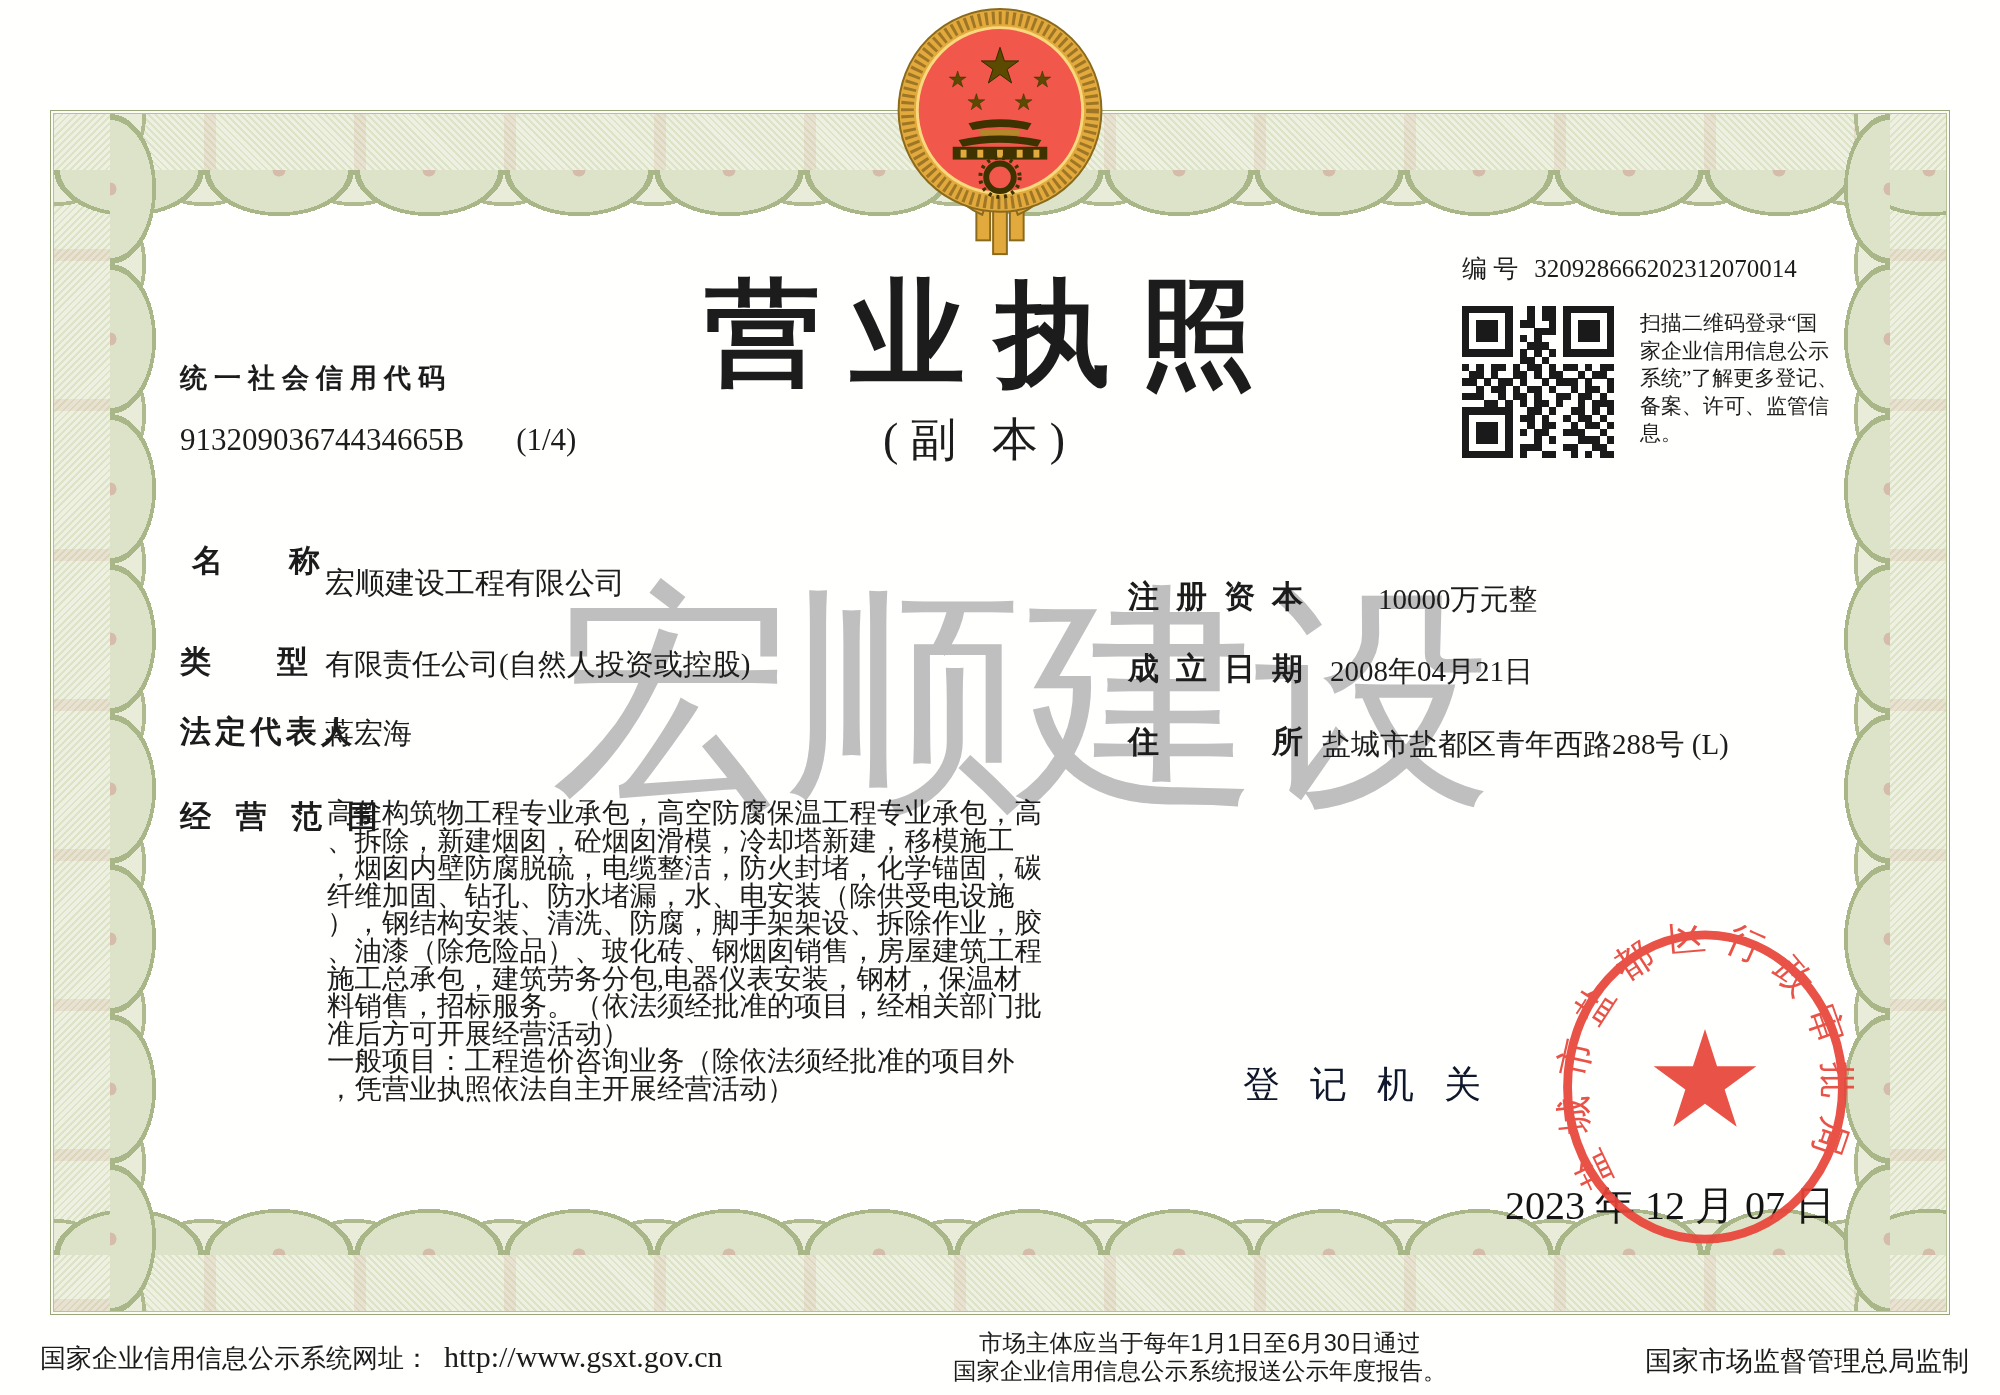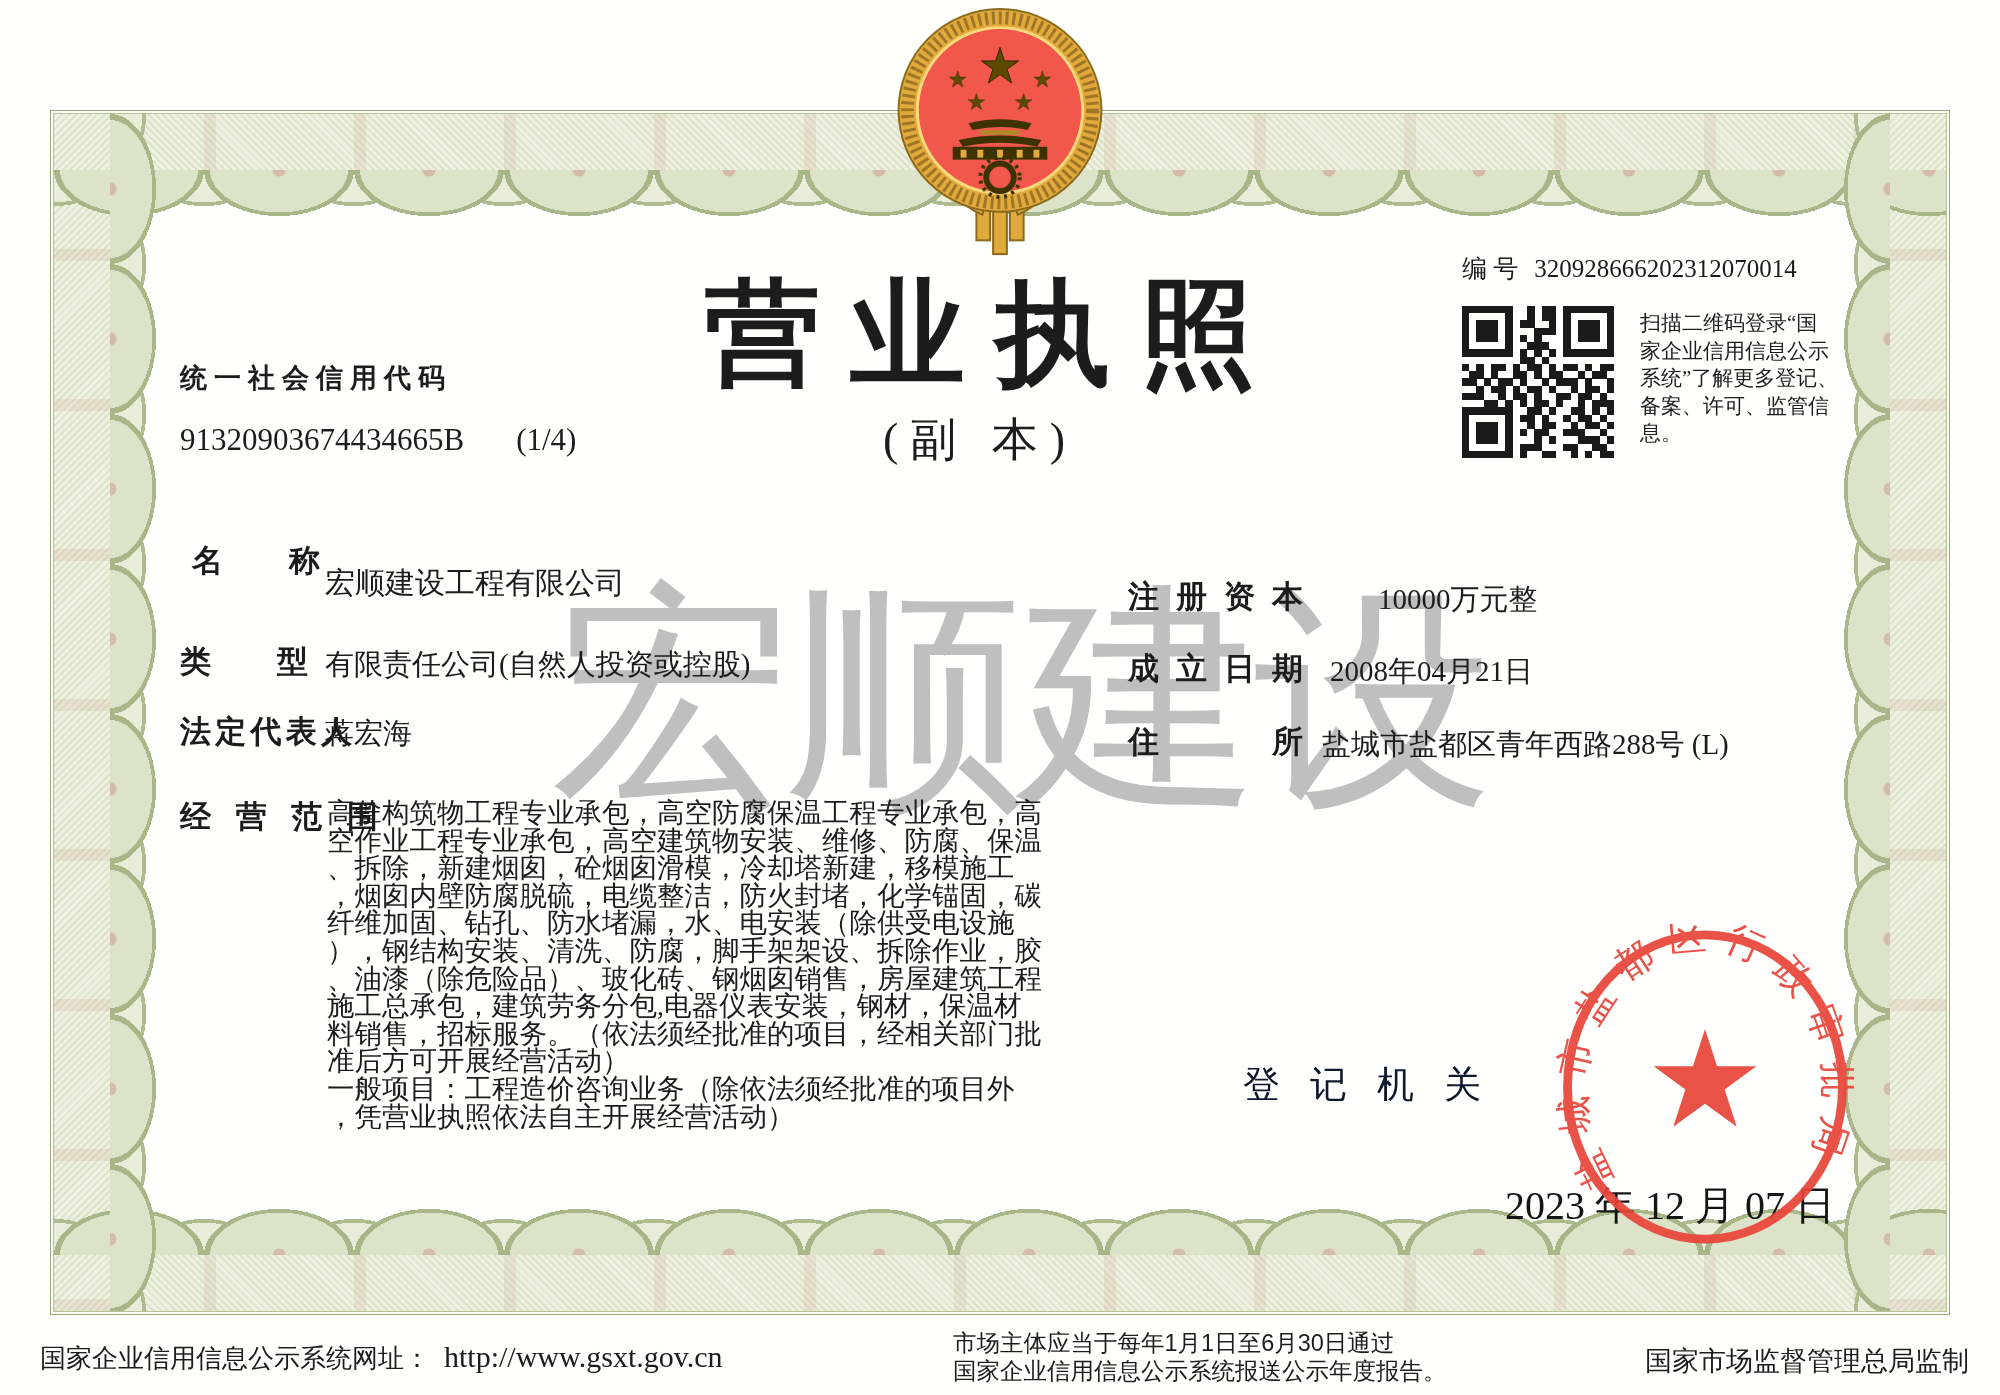--- a/index.html
+++ b/index.html
@@ -88,21 +88,21 @@
 
   .registrar { left:1243px; top:1060px; font-size:37px; letter-spacing:30px; color:#0f172a; }
   .issue-date { left:1505px; top:1178px; font-size:40px; color:#151515; }
 
   .seal { left:1556px; top:924px; width:298px; height:324px; z-index:5; opacity:.93; }
   .seal svg { width:100%; height:100%; }
 
   .emblem { left:888px; top:4px; width:224px; height:258px; z-index:6; }
   .emblem svg { width:100%; height:100%; }
 
-  .foot { z-index:2; }
+  .foot { z-index:2;text-align:center; }
   .foot-left { left:40px; top:1340px; white-space:nowrap; }
   .foot-left .lab { font-family:"Liberation Sans", sans-serif; font-size:26px; }
   .foot-left .url { font-size:30px; margin-left:14px; }
   .foot-center { left:953px; top:1329px; font-size:23.5px; line-height:28px; font-family:"Liberation Sans", sans-serif; }
   .foot-right { left:1645px; top:1343px; font-size:27px; font-family:"Liberation Sans", sans-serif; }
 </style>
 </head>
 <body>
 
 <div class="page">
@@ -440,21 +440,20 @@
     <div class="abs val row-type-v">有限责任公司(自然人投资或控股)</div>
 
     <div class="abs row-legal-l">
       <span class="flabel hei b w172">法定代表人</span></div>
     <div class="abs val row-legal-v">蒋宏海</div>
 
     <div class="abs row-scope-l">
       <span class="flabel hei b w198">经营范围</span></div>
     <div class="abs scope-lines">
       <div>高耸构筑物工程专业承包，高空防腐保温工程专业承包，高</div>
-      <div>空作业工程专业承包，高空建筑物安装、维修、防腐、保温</div>
       <div>、拆除，新建烟囱，砼烟囱滑模，冷却塔新建，移模施工</div>
       <div>，烟囱内壁防腐脱硫，电缆整洁，防火封堵，化学锚固，碳</div>
       <div>纤维加固、钻孔、防水堵漏，水、电安装（除供受电设施</div>
       <div>），钢结构安装、清洗、防腐，脚手架架设、拆除作业，胶</div>
       <div>、油漆（除危险品）、玻化砖、钢烟囱销售，房屋建筑工程</div>
       <div>施工总承包，建筑劳务分包,电器仪表安装，钢材，保温材</div>
       <div>料销售，招标服务。（依法须经批准的项目，经相关部门批</div>
       <div>准后方可开展经营活动）</div>
       <div>一般项目：工程造价咨询业务（除依法须经批准的项目外</div>
       <div>，凭营业执照依法自主开展经营活动）</div>

